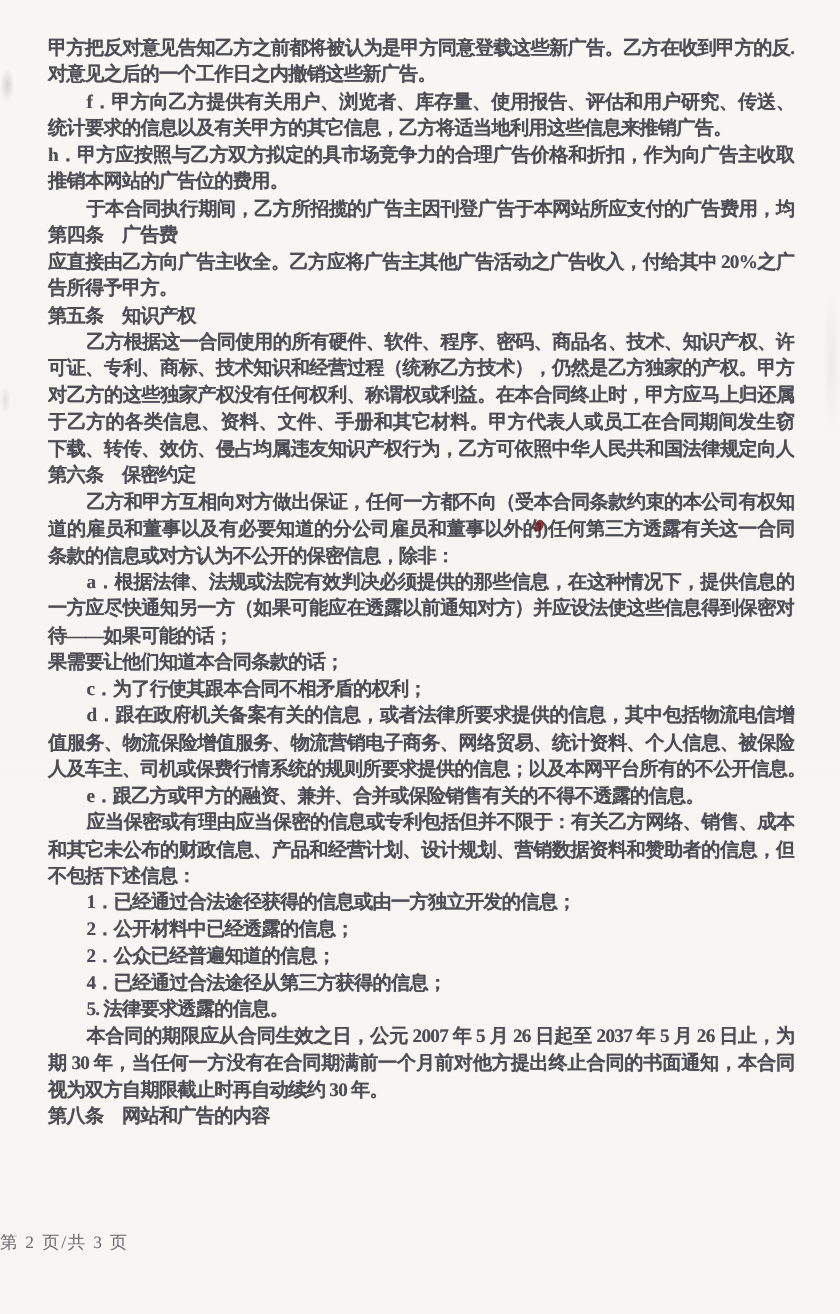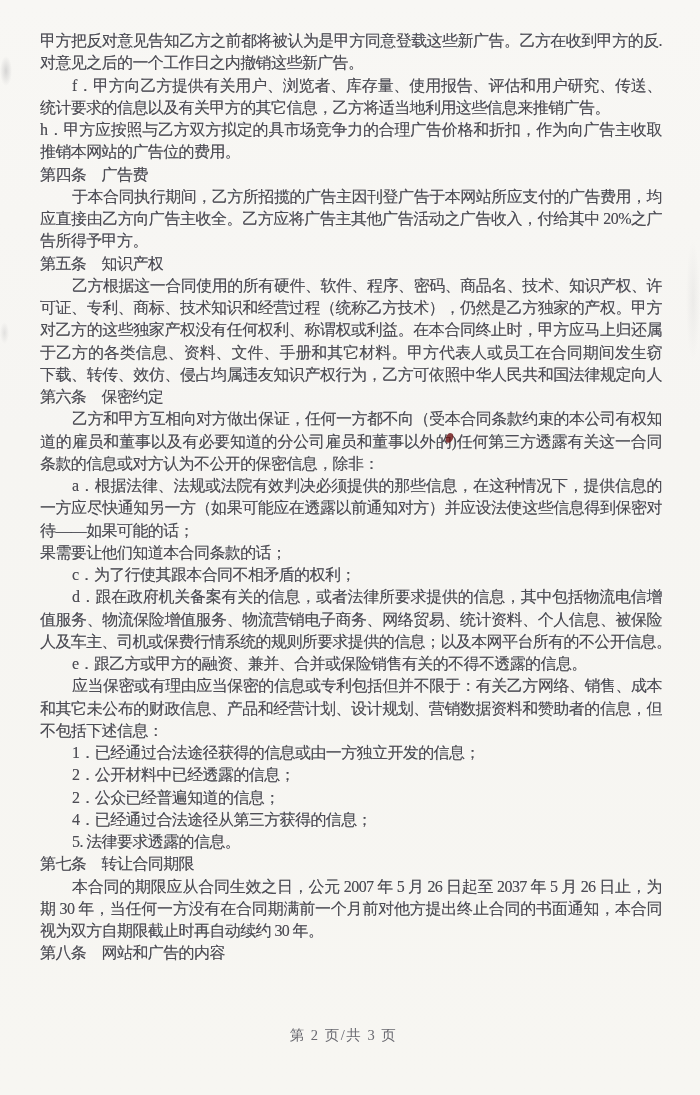--- a/index.html
+++ b/index.html
@@ -10,26 +10,26 @@
     font-family:"Liberation Serif","DejaVu Serif",serif;
   }
   .page{position:absolute;inset:0;
     background:linear-gradient(180deg,#f8f7f4 0%,#f6f5f2 40%,#f7f6f2 100%);}
   .doc{
     position:absolute;left:40px;top:30px;width:622px;
     color:#4d4d55;
     font-size:16px;line-height:22.25px;letter-spacing:-0.6px;
   }
   .line{height:22.25px;white-space:nowrap;text-align:left;
-    text-shadow:0 0 0.6px rgba(77,77,85,.55);}
+    text-shadow:0 0 0.6px rgba(77,77,85,.55);font-weight:bold;}
   .line.fill{white-space:normal;text-align:justify;text-align-last:justify;overflow:hidden;}
   .line.indent{text-indent:2em;}
   .footer{
     position:absolute;left:0;right:13px;top:1026px;
-    text-align:center;font-size:14.5px;letter-spacing:1.5px;color:#68686f;
+    text-align:left;font-size:14.5px;letter-spacing:1.5px;color:#68686f;
   }
   .ink-mark{
     position:absolute;left:446px;top:433px;width:7px;height:10px;
     background:#6d1515;border-radius:55% 45% 60% 40%;
     transform:rotate(14deg);opacity:.82;
   }
   .smudge{position:absolute;pointer-events:none;}
   .s1{left:0;top:56px;width:12px;height:30px;
     background:radial-gradient(closest-side,rgba(125,125,130,.28),rgba(125,125,130,0));}
   .s2{left:0;top:322px;width:9px;height:22px;
@@ -41,22 +41,22 @@
 <body>
 
 <div class="page">
   <div class="doc" id="doc">
       <div class="line fill">甲方把反对意见告知乙方之前都将被认为是甲方同意登载这些新广告。乙方在收到甲方的反.</div>
       <div class="line">对意见之后的一个工作日之内撤销这些新广告。</div>
       <div class="line indent fill">f．甲方向乙方提供有关用户、浏览者、库存量、使用报告、评估和用户研究、传送、</div>
       <div class="line">统计要求的信息以及有关甲方的其它信息，乙方将适当地利用这些信息来推销广告。</div>
       <div class="line fill">h．甲方应按照与乙方双方拟定的具市场竞争力的合理广告价格和折扣，作为向广告主收取</div>
       <div class="line">推销本网站的广告位的费用。</div>
+      <div class="line indent fill">于本合同执行期间，乙方所招揽的广告主因刊登广告于本网站所应支付的广告费用，均</div>
       <div class="line">第四条　广告费</div>
-      <div class="line indent fill">于本合同执行期间，乙方所招揽的广告主因刊登广告于本网站所应支付的广告费用，均</div>
       <div class="line fill">应直接由乙方向广告主收全。乙方应将广告主其他广告活动之广告收入，付给其中 20%之广</div>
       <div class="line">告所得予甲方。</div>
       <div class="line">第五条　知识产权</div>
       <div class="line indent fill">乙方根据这一合同使用的所有硬件、软件、程序、密码、商品名、技术、知识产权、许</div>
       <div class="line fill">可证、专利、商标、技术知识和经营过程（统称乙方技术），仍然是乙方独家的产权。甲方</div>
       <div class="line fill">对乙方的这些独家产权没有任何权利、称谓权或利益。在本合同终止时，甲方应马上归还属</div>
       <div class="line fill">于乙方的各类信息、资料、文件、手册和其它材料。甲方代表人或员工在合同期间发生窃取、</div>
       <div class="line fill">下载、转传、效仿、侵占均属违友知识产权行为，乙方可依照中华人民共和国法律规定向人</div>
       <div class="line">第六条　保密约定</div>
       <div class="line indent fill">乙方和甲方互相向对方做出保证，任何一方都不向（受本合同条款约束的本公司有权知</div>
@@ -72,21 +72,20 @@
       <div class="line">人及车主、司机或保费行情系统的规则所要求提供的信息；以及本网平台所有的不公开信息。</div>
       <div class="line indent">e．跟乙方或甲方的融资、兼并、合并或保险销售有关的不得不透露的信息。</div>
       <div class="line indent fill">应当保密或有理由应当保密的信息或专利包括但并不限于：有关乙方网络、销售、成本</div>
       <div class="line fill">和其它未公布的财政信息、产品和经营计划、设计规划、营销数据资料和赞助者的信息，但</div>
       <div class="line">不包括下述信息：</div>
       <div class="line indent">1．已经通过合法途径获得的信息或由一方独立开发的信息；</div>
       <div class="line indent">2．公开材料中已经透露的信息；</div>
       <div class="line indent">2．公众已经普遍知道的信息；</div>
       <div class="line indent">4．已经通过合法途径从第三方获得的信息；</div>
       <div class="line indent">5. 法律要求透露的信息。</div>
-      <div class="line">第七条　转让合同期限</div>
       <div class="line indent fill">本合同的期限应从合同生效之日，公元 2007 年 5 月 26 日起至 2037 年 5 月 26 日止，为</div>
       <div class="line fill">期 30 年，当任何一方没有在合同期满前一个月前对他方提出终止合同的书面通知，本合同</div>
       <div class="line">视为双方自期限截止时再自动续约 30 年。</div>
       <div class="line">第八条　网站和广告的内容</div>
     </div>
   <div class="footer">第 2 页/共 3 页</div>
   <div class="ink-mark"></div>
   <div class="smudge s1"></div>
   <div class="smudge s2"></div>
   <div class="smudge s3"></div>

